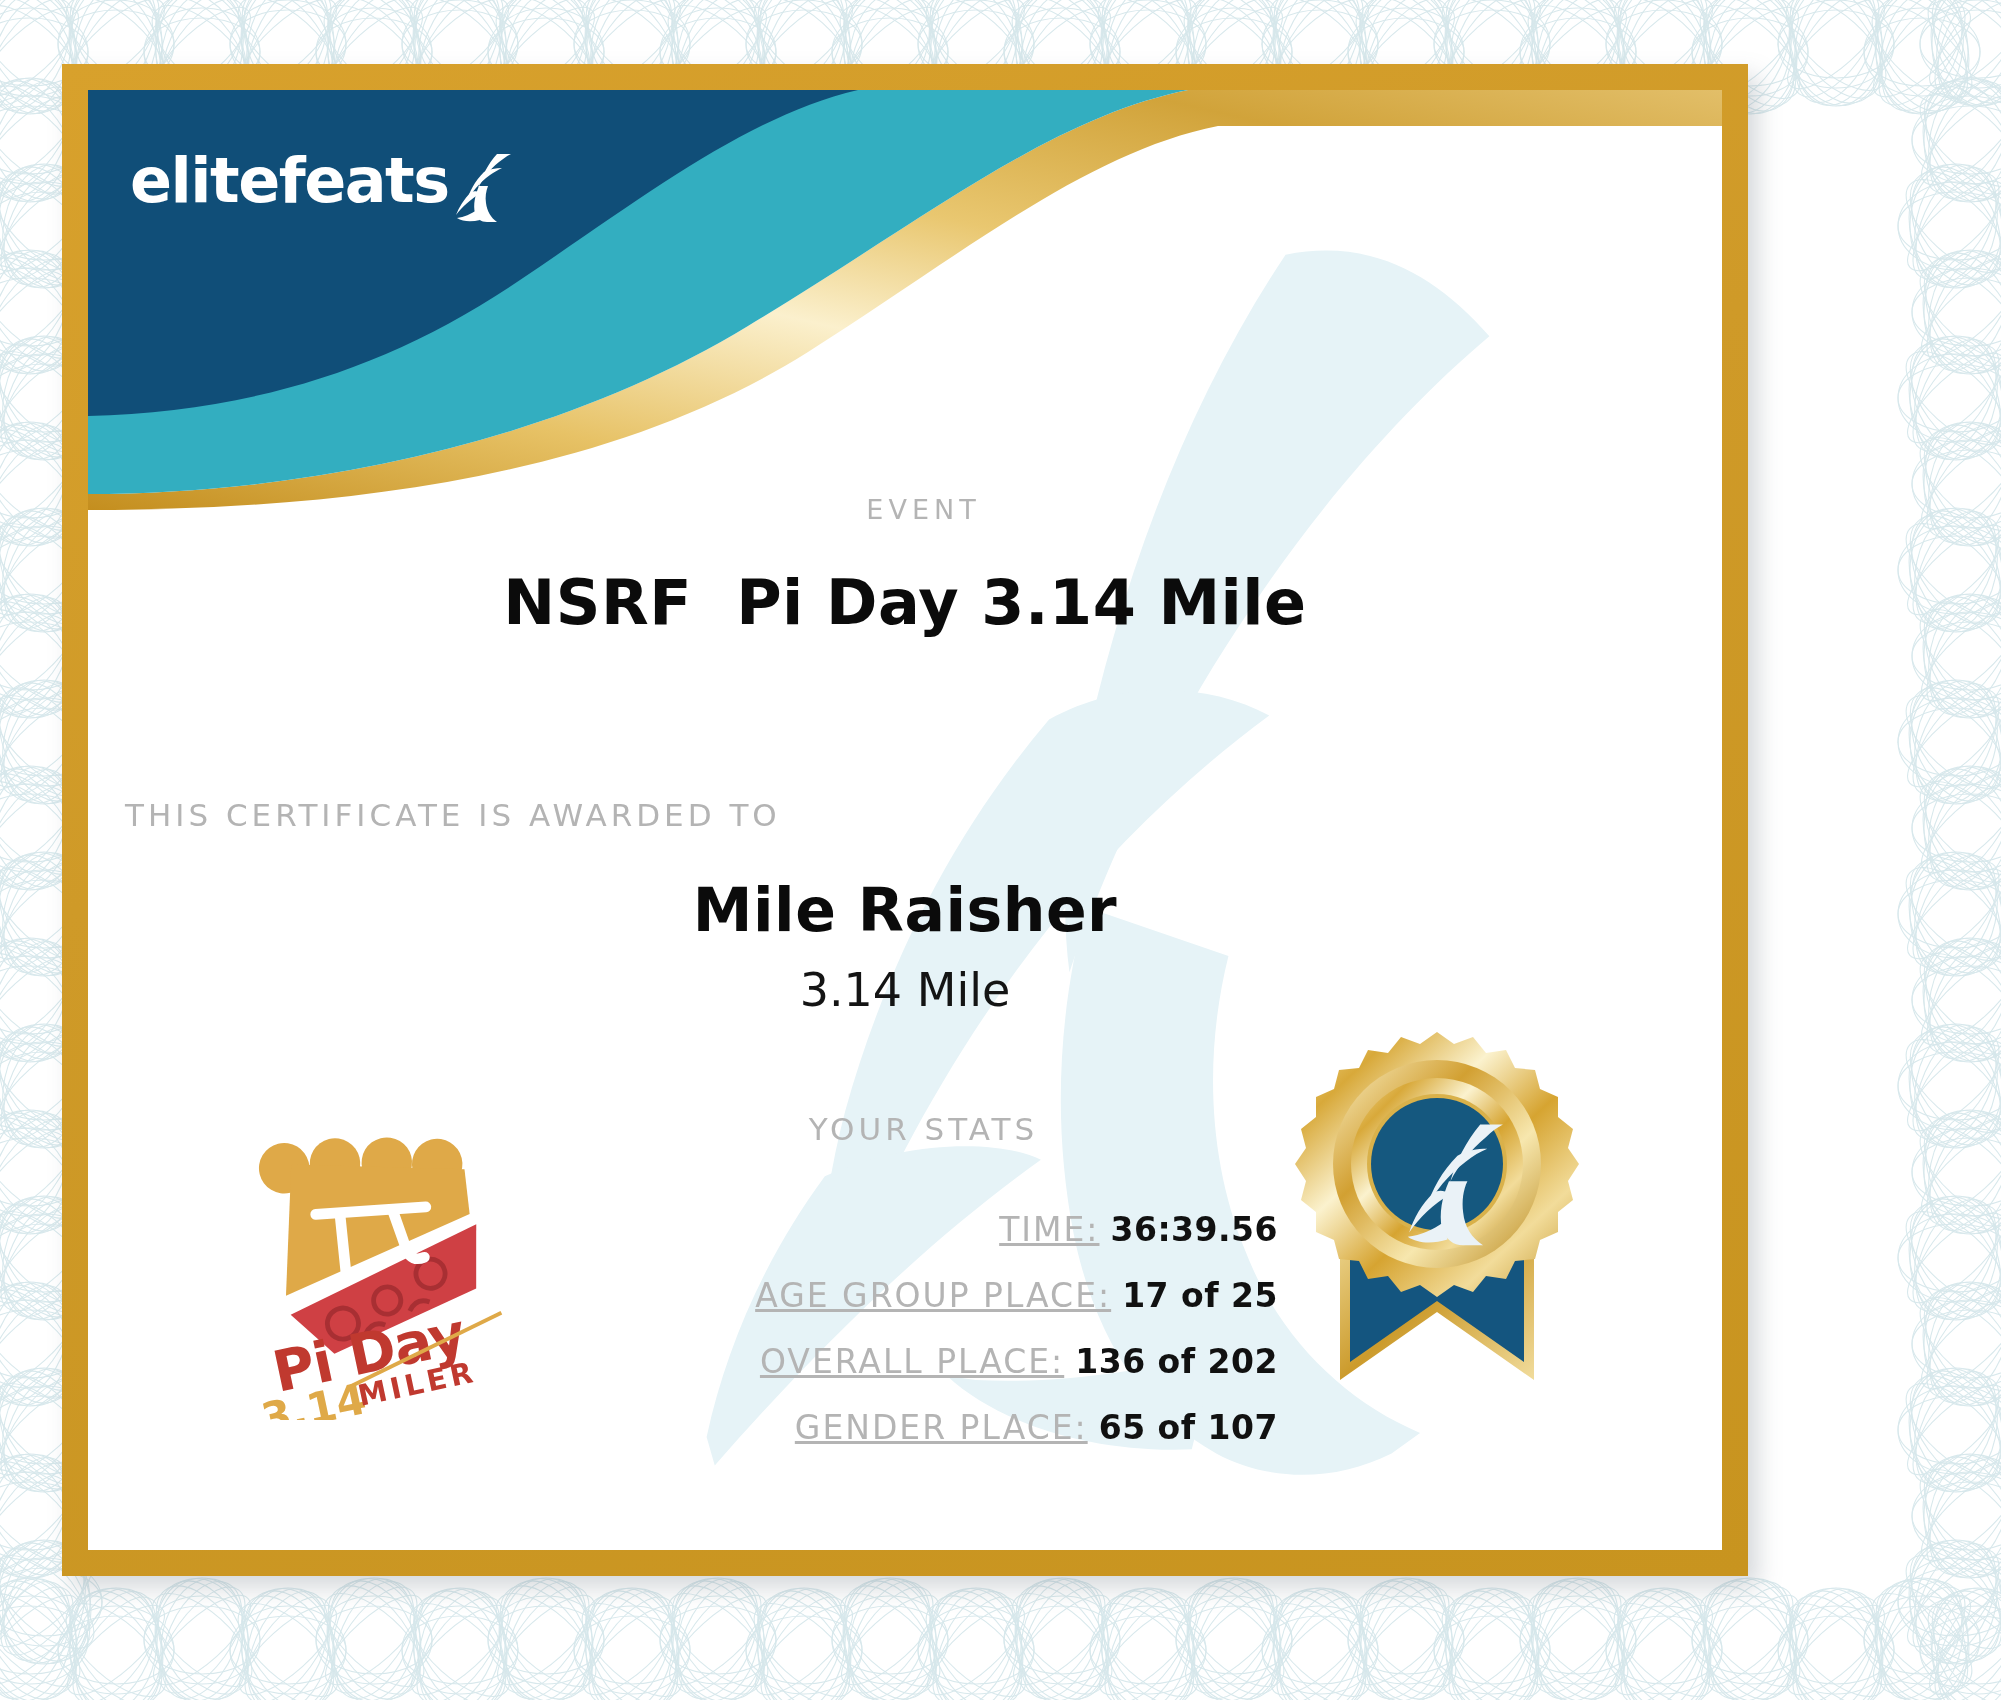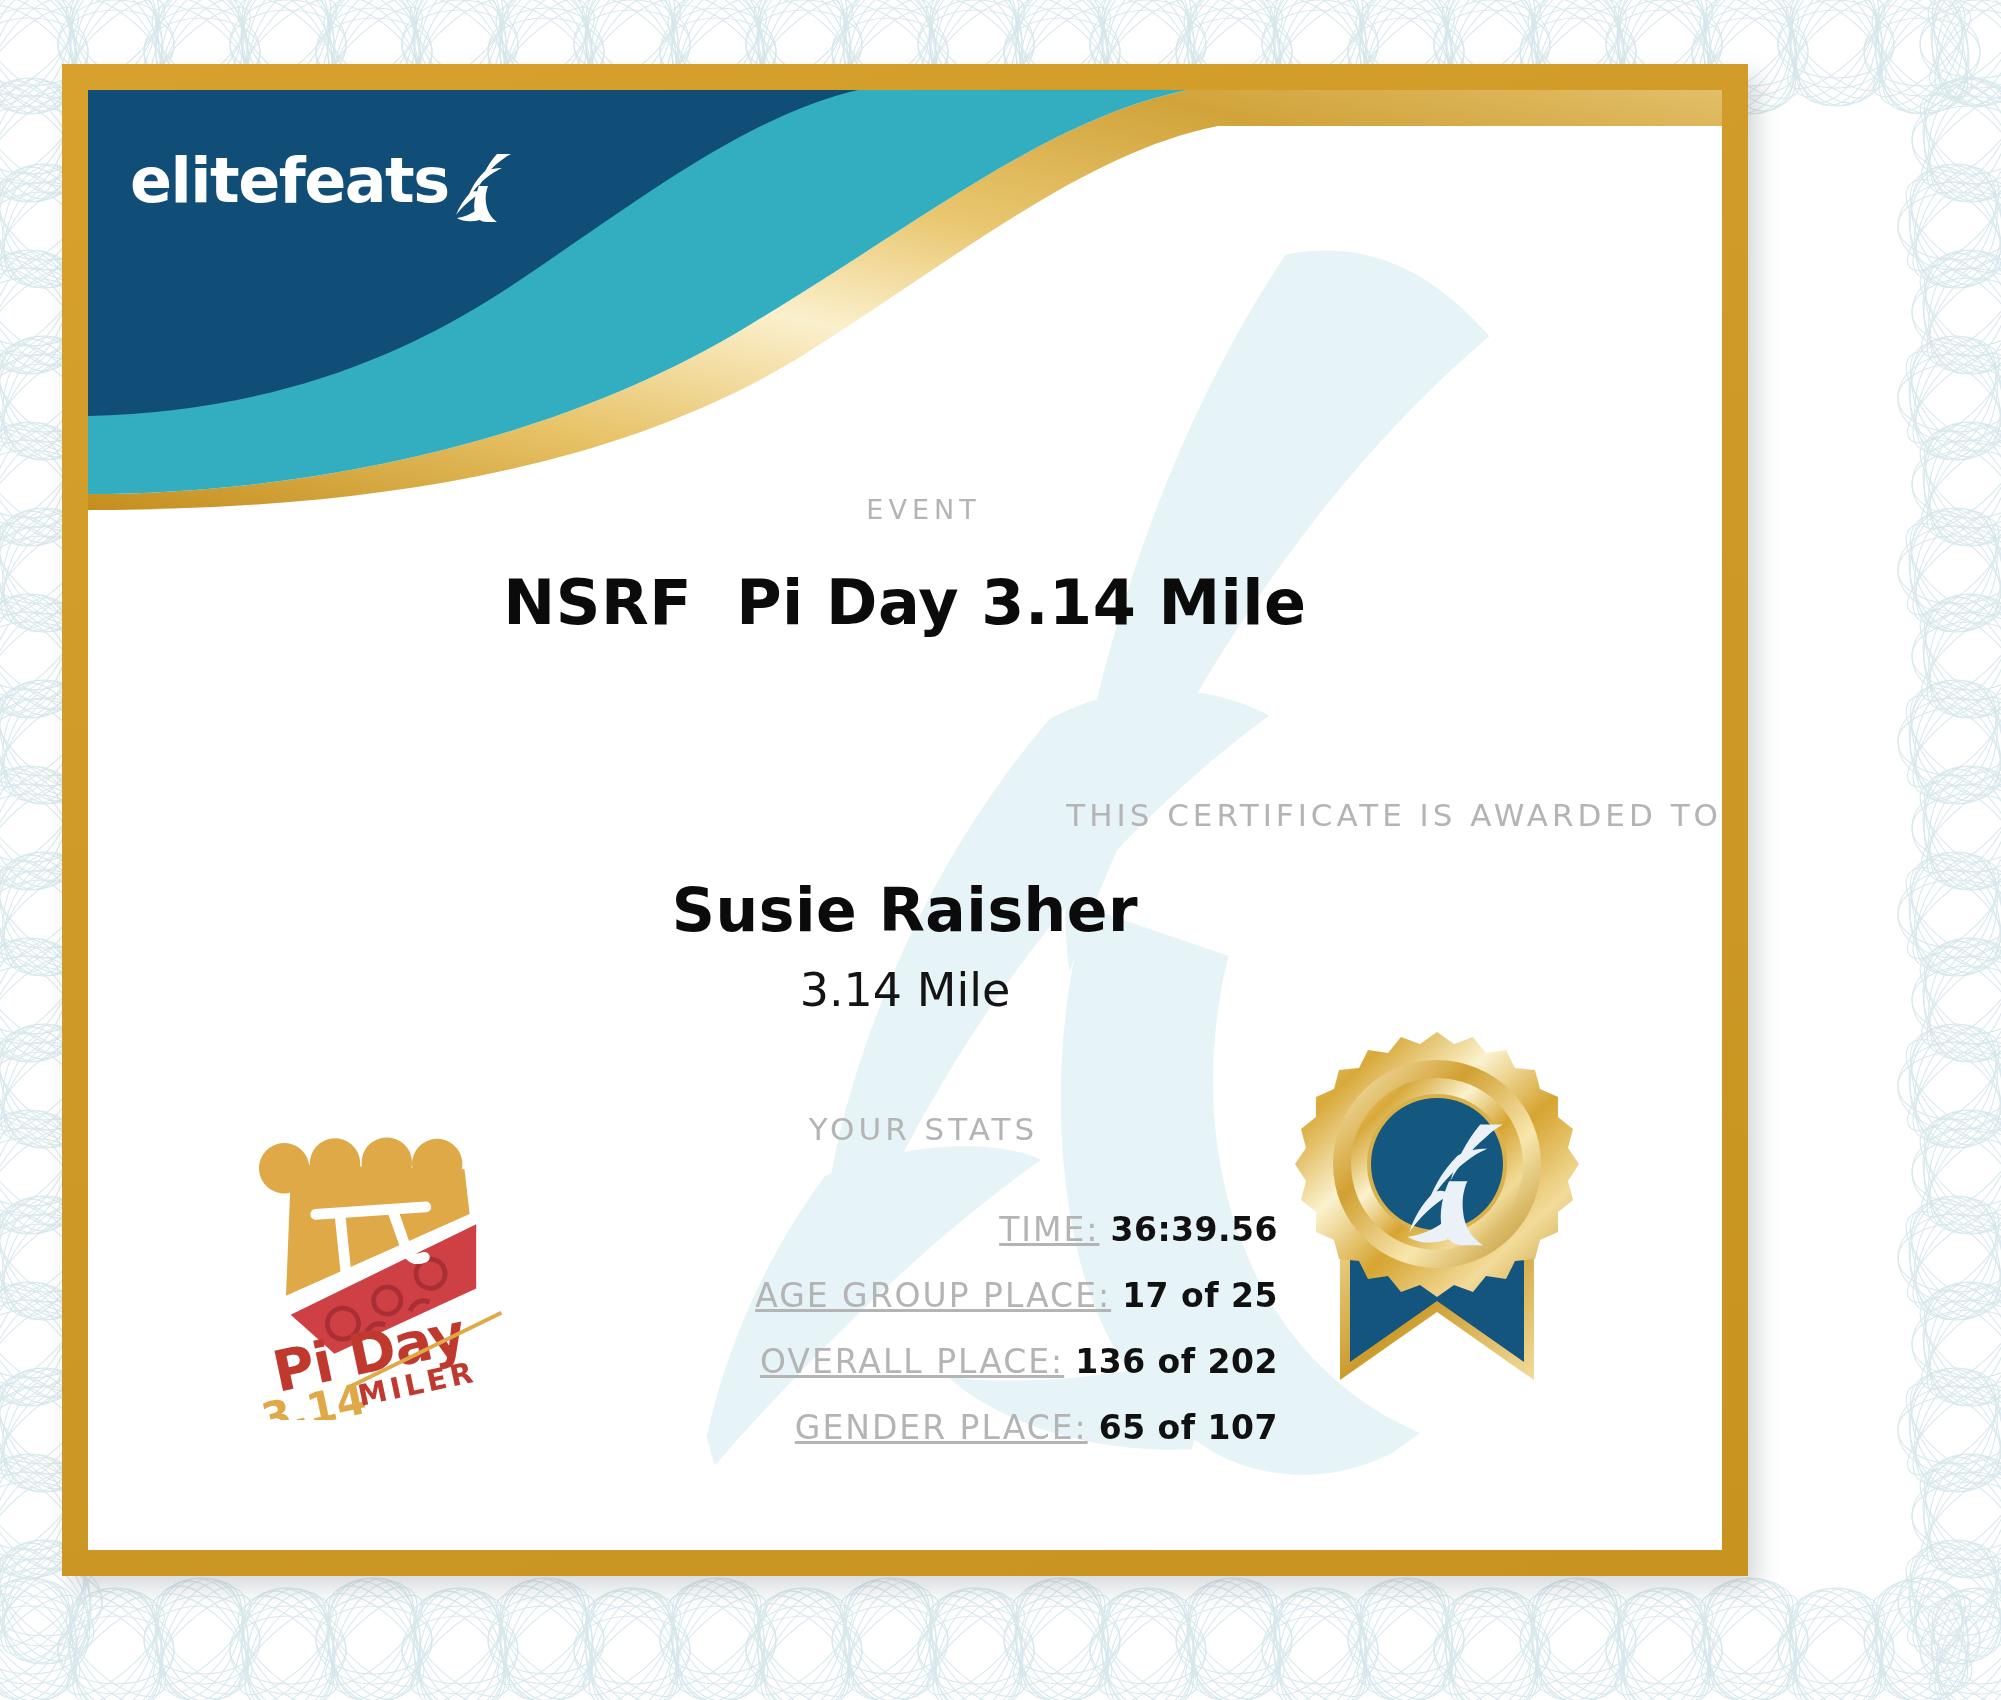--- a/index.html
+++ b/index.html
@@ -132,21 +132,21 @@
     letter-spacing: 0.5px;
     color: #0b0b0b;
     white-space: pre;
   }
 
   #awarded-label {
     position: absolute;
     left: 0;
     right: 0;
     top: 707px;
-    text-align: right;
+    text-align: left;
     font-size: 31px;
     letter-spacing: 4px;
   }
   #recipient-name {
     position: absolute;
     left: 0;
     right: 0;
     top: 785px;
     text-align: center;
     font-family: "DejaVu Sans", sans-serif;
@@ -423,21 +423,21 @@
           </g>
         </svg>
       </div>
 
       <div id="content">
 
         <div id="event-label" class="label-muted">EVENT</div>
         <div id="event-title">NSRF  Pi Day 3.14 Mile</div>
 
         <div id="awarded-label" class="label-muted">THIS CERTIFICATE IS AWARDED TO</div>
-        <div id="recipient-name">Susie Raisher</div>
+        <div id="recipient-name">Mile Raisher</div>
         <div id="recipient-sub">3.14 Mile</div>
 
         <div id="stats-label" class="label-muted">YOUR STATS</div>
 
         <div id="stats-list">
           <div class="stat-row">
             <span class="stat-key">TIME:</span>
             <span class="stat-val">36:39.56</span>
           </div>
           <div class="stat-row">

